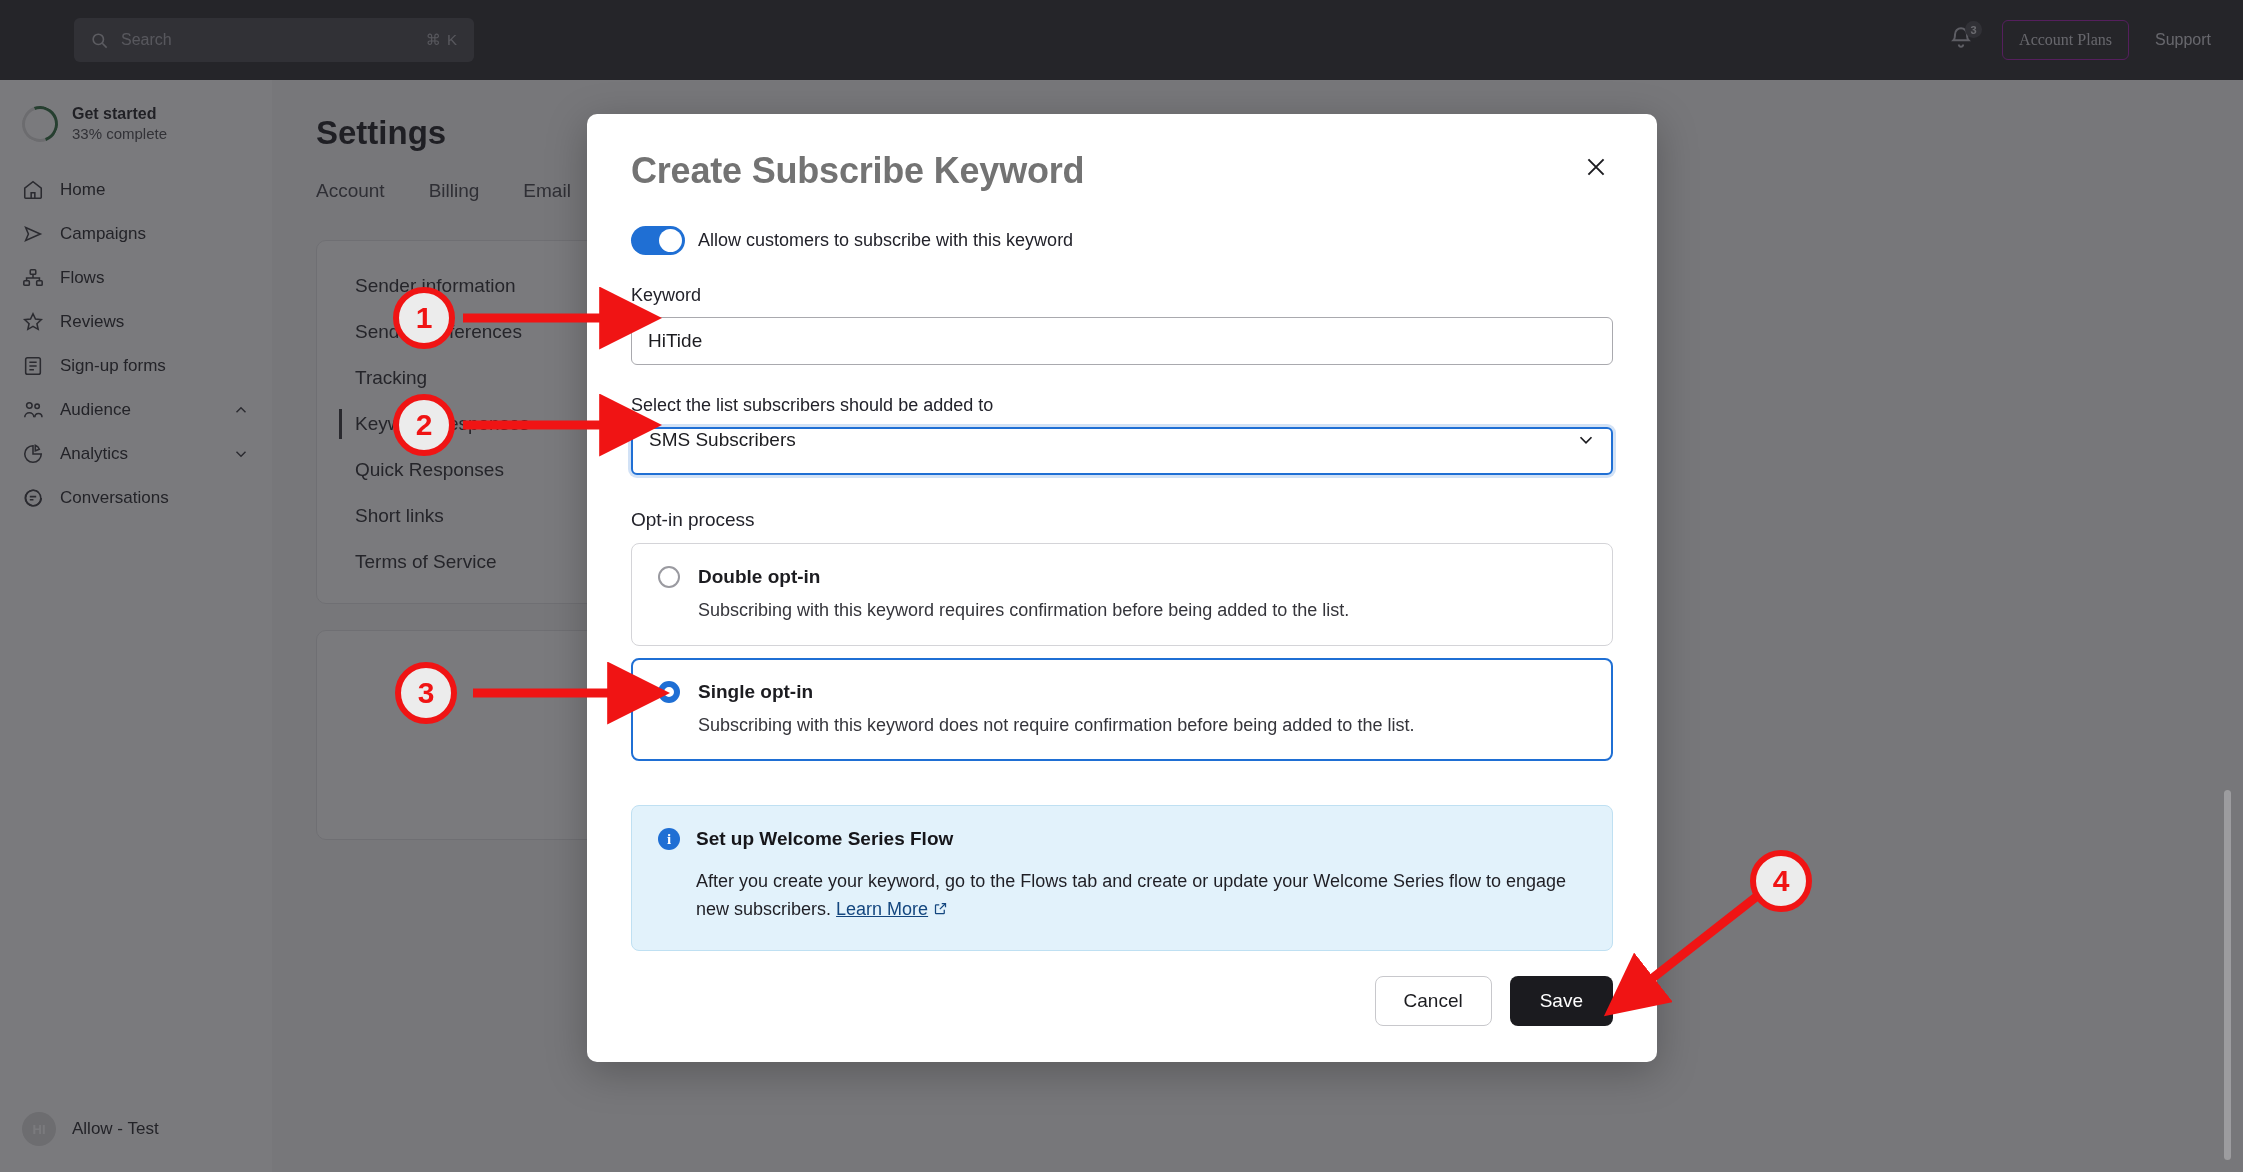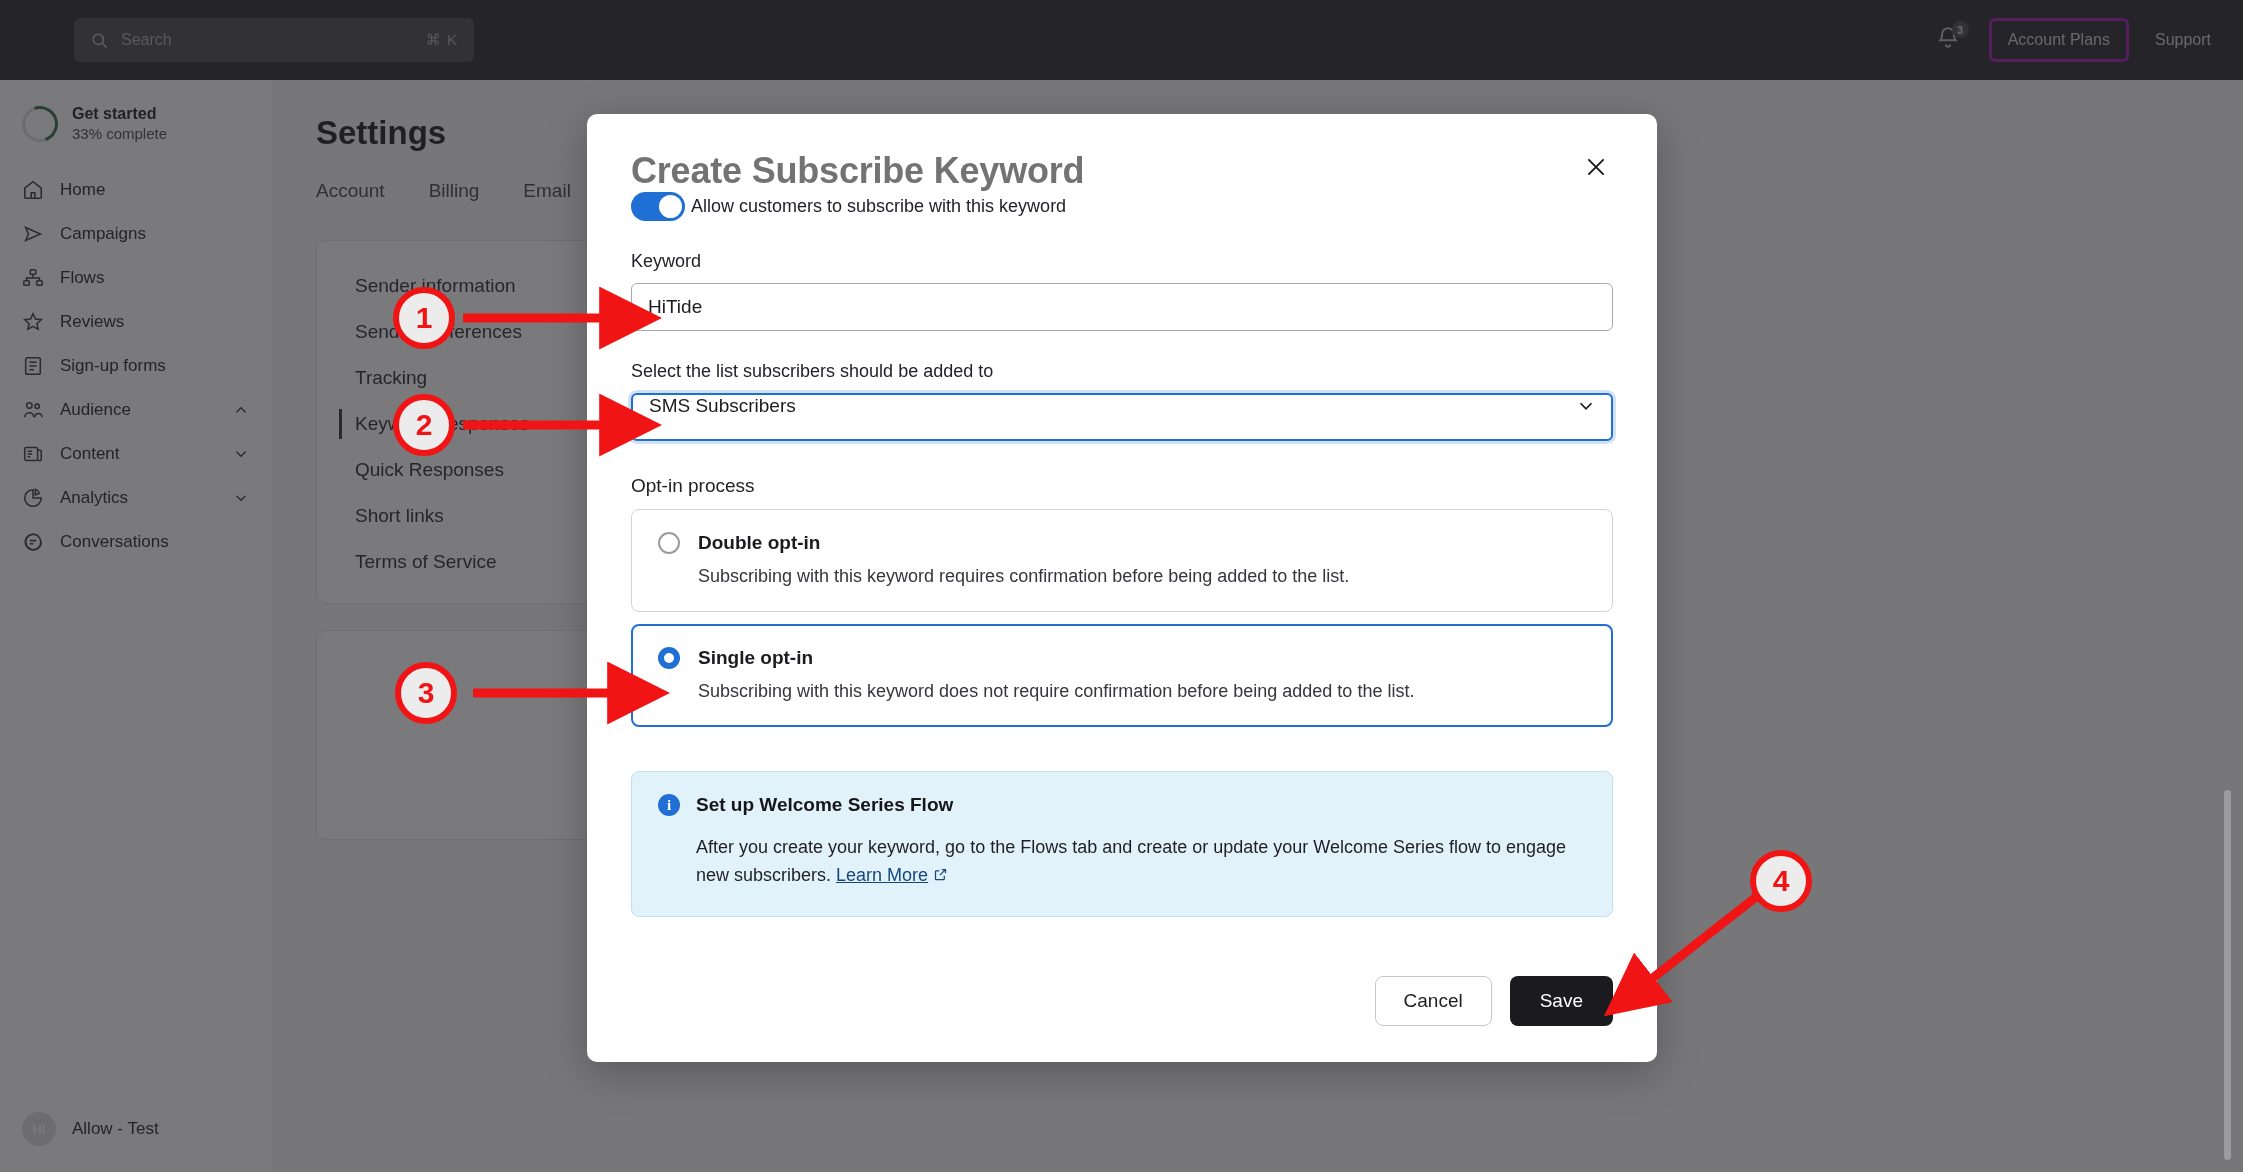--- a/index.html
+++ b/index.html
@@ -82,27 +82,27 @@
   }
   .bell-wrap { position: relative; width: 28px; height: 30px; cursor: pointer;}
   .bell-badge {
     position: absolute; top: -4px; right: -6px;
     background: #4a4a4f; color: #d8d8dc;
     font-size: 11px; font-weight: 700;
     width: 17px; height: 17px; border-radius: 50%;
     display: flex; align-items: center; justify-content: center;
   }
   .acct-plans-btn {
-    border: 3px solid #a21caf;
+    border: 1px solid #a21caf;
     border-radius: 6px;
     color: #cfcfd4; font-size: 16px;
     padding: 10px 16px;
     background: transparent;
     cursor: pointer;
-    font-family: Liberation Sans, sans-serif;
+    font-family: Liberation Serif, serif;
   }
   .support-link { color: #cfcfd4; font-size: 16px; cursor: pointer; }
 
   
   .sidebar {
     position: absolute; top: 80px; left: 0;
     width: 272px; height: 1092px;
     background: #ffffff;
     z-index: 2;
     padding-top: 14px;
@@ -256,21 +256,22 @@
   .modal-inner { padding: 36px 44px 0 44px; }
   .modal-head {
     display: flex; align-items: flex-start; justify-content: space-between;
   }
   .modal-title { font-size: 36px; font-weight: 700; color: #737373; letter-spacing: -0.2px;}
   .close-x {
     width: 34px; height: 34px; cursor: pointer;
     display: flex; align-items: center; justify-content: center;
   }
   .toggle-row {
-    display: flex; align-items: center; gap: 6px;
+    display: flex; align-items: center; gap: 13px;
+    margin-top: 34px;
   }
   .toggle {
     width: 54px; height: 29px; border-radius: 15px;
     background: #1f6fd4; position: relative;
     cursor: pointer; flex: 0 0 auto;
   }
   .toggle .knob {
     position: absolute; top: 3px; right: 3px;
     width: 23px; height: 23px; border-radius: 50%;
     background: #ffffff;
@@ -486,35 +487,20 @@
         </span>
         <span>Audience</span>
         <span class="chev">
           <svg viewBox="0 0 24 24" width="18" height="18" fill="none" stroke="#3a3a40" stroke-width="1.9">
               <path d="M6 15l6-6 6 6"></path>
             </svg>
         </span>
       </div>
 
 
-      <div class="navitem">
-        <span class="ico">
-          <svg viewBox="0 0 24 24" width="22" height="22" fill="none" stroke="#3a3a40" stroke-width="1.7">
-              <rect x="3" y="5" width="14" height="14" rx="1.5"></rect>
-              <path d="M17 8h3a1 1 0 0 1 1 1v9a1 1 0 0 1-1 1h-3"></path>
-              <path d="M6 9h5M6 12h5M6 15h3"></path>
-            </svg>
-        </span>
-        <span>Content</span>
-        <span class="chev">
-          <svg viewBox="0 0 24 24" width="18" height="18" fill="none" stroke="#3a3a40" stroke-width="1.9">
-              <path d="M6 9l6 6 6-6"></path>
-            </svg>
-        </span>
-      </div>
 
       <div class="navitem">
         <span class="ico">
           <svg viewBox="0 0 24 24" width="22" height="22" fill="none" stroke="#3a3a40" stroke-width="1.7">
               <path d="M12 3a9 9 0 1 0 9 9h-9z"></path>
               <path d="M14.5 2.5a7 7 0 0 1 4.4 4.4l-4.4 1.6z"></path>
             </svg>
         </span>
         <span>Analytics</span>
         <span class="chev">

